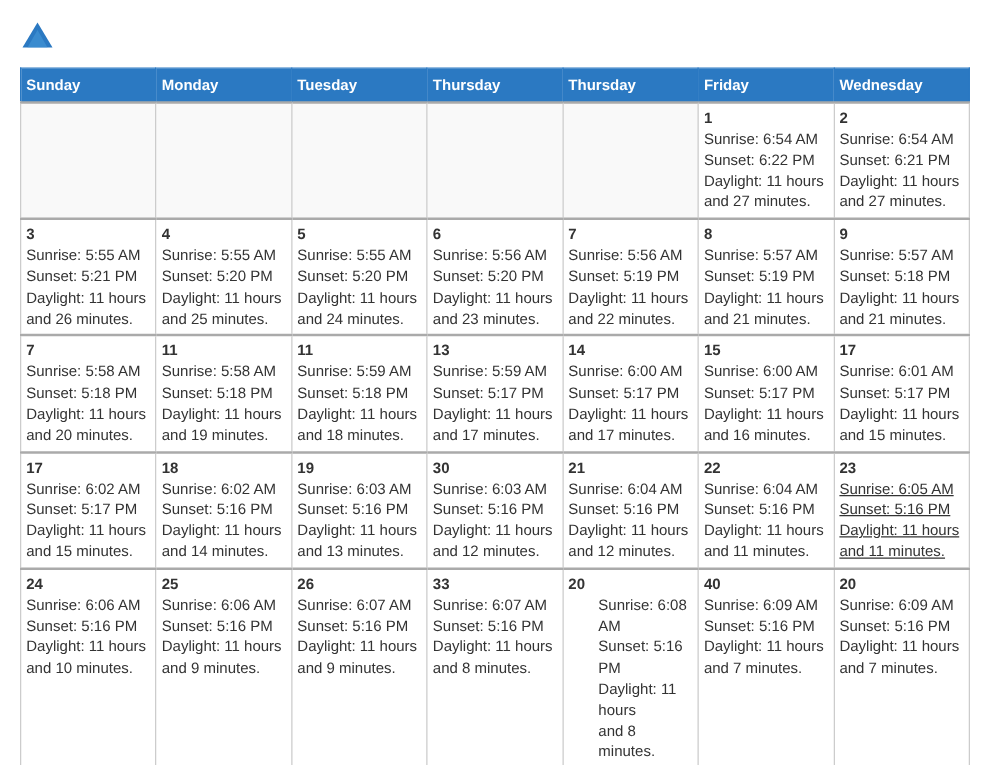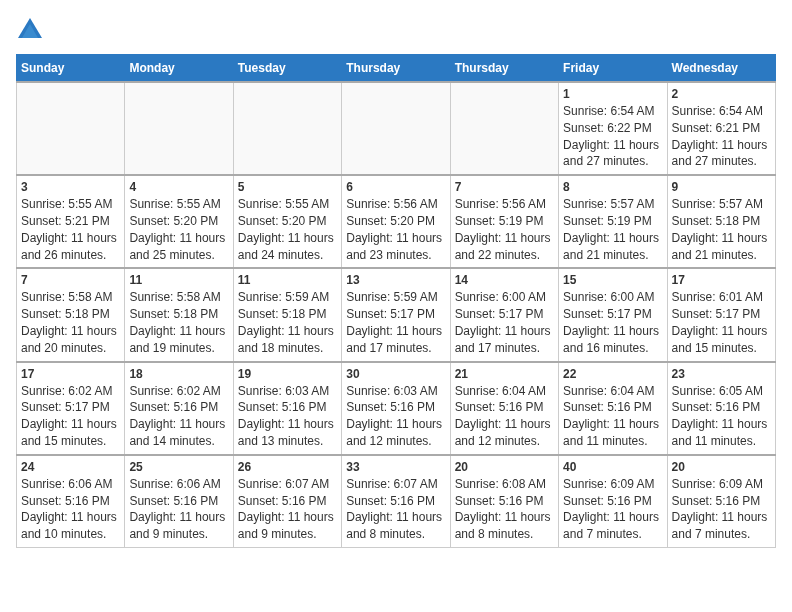--- a/index.html
+++ b/index.html
@@ -287,21 +287,21 @@
         </td>
         <td>
           <div class="day-number">22</div>
           <div class="day-info" style="white-space: pre-line;">Sunrise: 6:04 AM
 Sunset: 5:16 PM
 Daylight: 11 hours
 and 11 minutes.</div>
         </td>
         <td>
           <div class="day-number">23</div>
-          <div class="day-info" style="white-space: pre-line;">Sunrise: 6:05 AM
+          <div class="day-info" style="white-space: pre-line; text-decoration: underline;">Sunrise: 6:05 AM
 Sunset: 5:16 PM
 Daylight: 11 hours
 and 11 minutes.</div>
         </td>
       </tr>
       <tr class="week-row">
         <td>
           <div class="day-number">24</div>
           <div class="day-info" style="white-space: pre-line;">Sunrise: 6:06 AM
 Sunset: 5:16 PM
@@ -324,21 +324,21 @@
         </td>
         <td>
           <div class="day-number">33</div>
           <div class="day-info" style="white-space: pre-line;">Sunrise: 6:07 AM
 Sunset: 5:16 PM
 Daylight: 11 hours
 and 8 minutes.</div>
         </td>
         <td>
           <div class="day-number">20</div>
-          <div class="day-info" style="white-space: pre-line;">Sunrise: 6:08 AM
+          <div class="day-info" style="white-space: pre-line; margin-left: 24px;">Sunrise: 6:08 AM
 Sunset: 5:16 PM
 Daylight: 11 hours
 and 8 minutes.</div>
         </td>
         <td>
           <div class="day-number">40</div>
           <div class="day-info" style="white-space: pre-line;">Sunrise: 6:09 AM
 Sunset: 5:16 PM
 Daylight: 11 hours
 and 7 minutes.</div>

